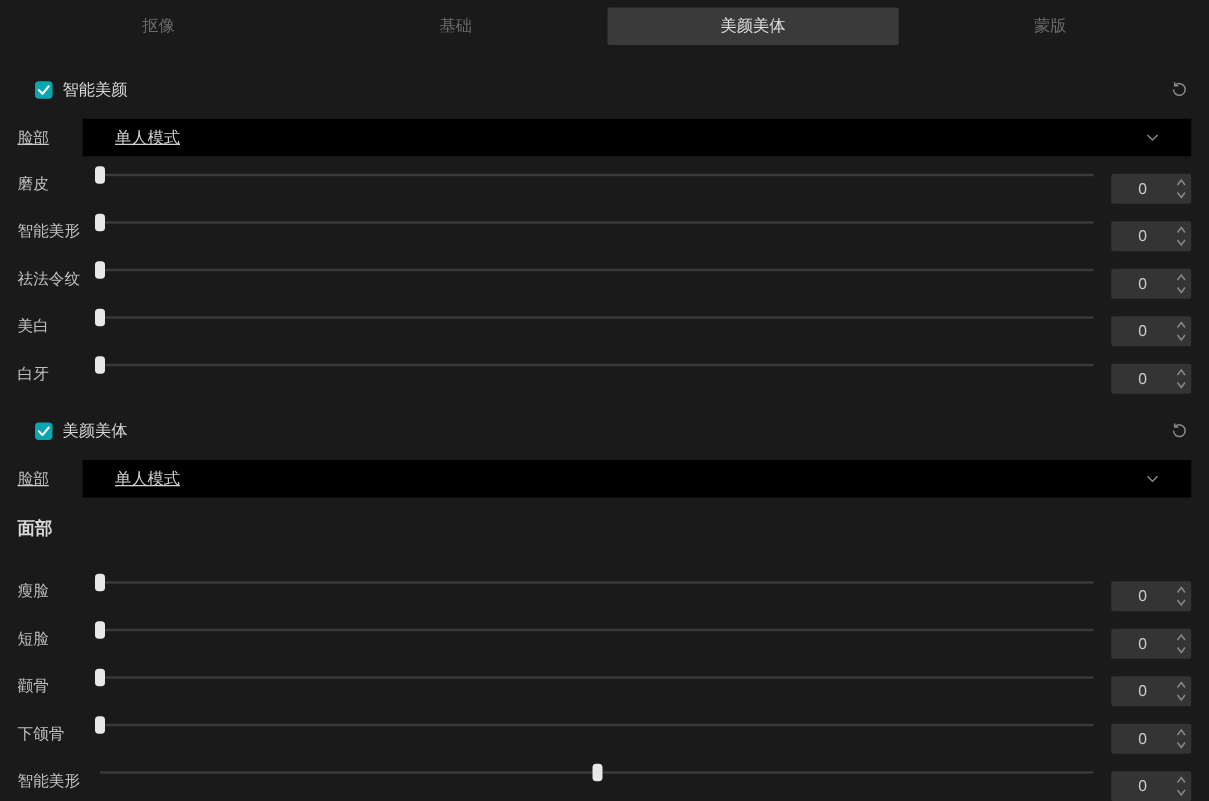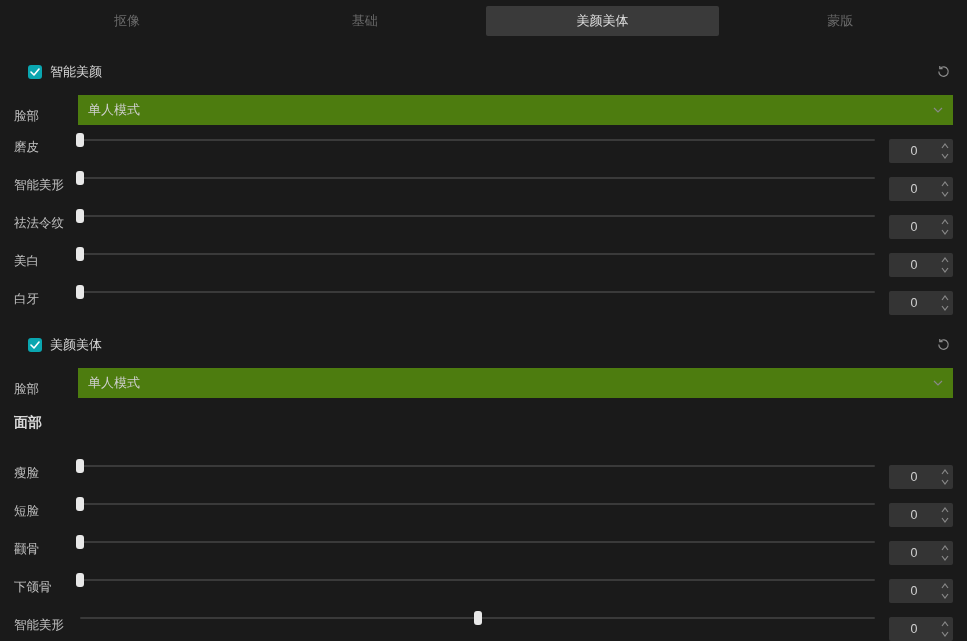--- a/index.html
+++ b/index.html
@@ -55,35 +55,35 @@
   .section-title { color: #d8d8d8; font-size: 13px; }
   .reset-icon {
     margin-left: auto;
     color: #8a8a8a;
     cursor: pointer;
     padding: 2px;
   }
   .reset-icon svg { width: 15px; height: 15px; display:block; }
   .field-row {
     display: flex;
-    align-items: flex-end;
+    align-items: center;
     margin-bottom: 14px;
-    gap: 12px;
+    text-decoration: underline;
   }
   .field-label {
     width: 52px;
     color: #c0c0c0;
     font-size: 12.5px;
     flex-shrink: 0;
   }
   .select {
     flex: 1;
-    background: #4d7c0f;
+    background: #000000;
     color: #d0d0d0;
-    padding: 6px 10px;
+    padding: 6px 26px;
     border-radius: 0;
     display: flex;
     align-items: center;
     cursor: pointer;
   }
   .select-arrow { margin-left: auto; color: #888; }
   .select-arrow svg { width:10px; height:10px; display:block; }
   .slider-row {
     display: flex;
     margin-bottom: 14px;

